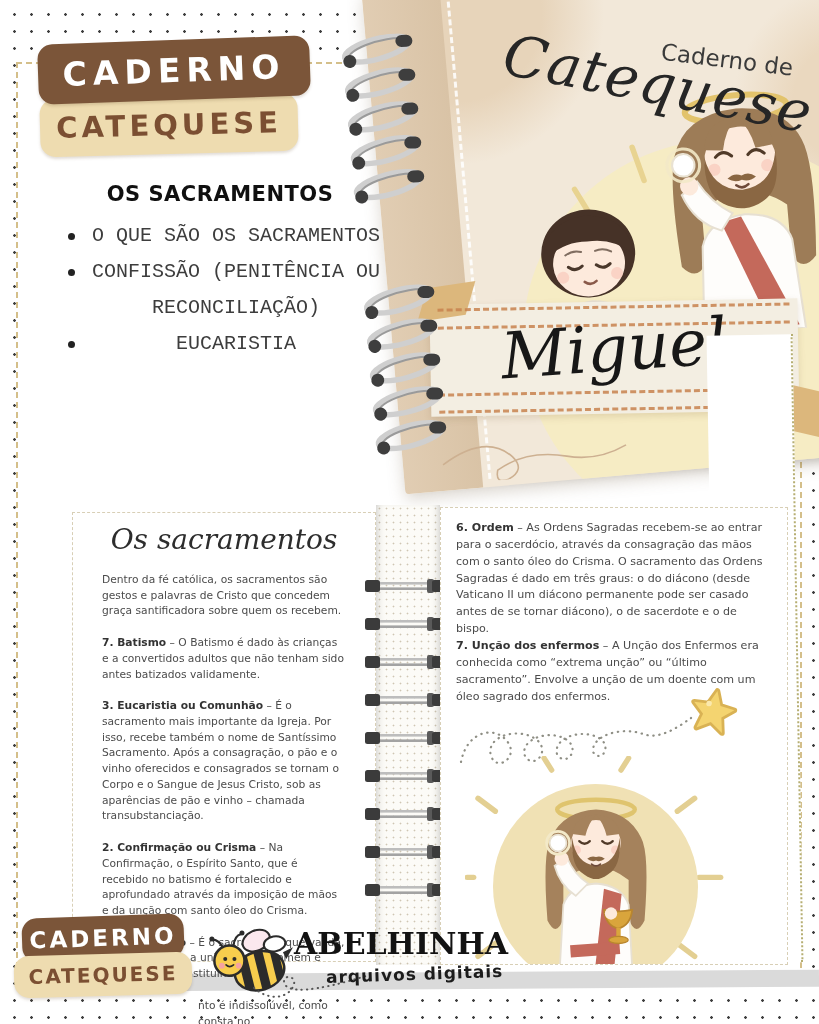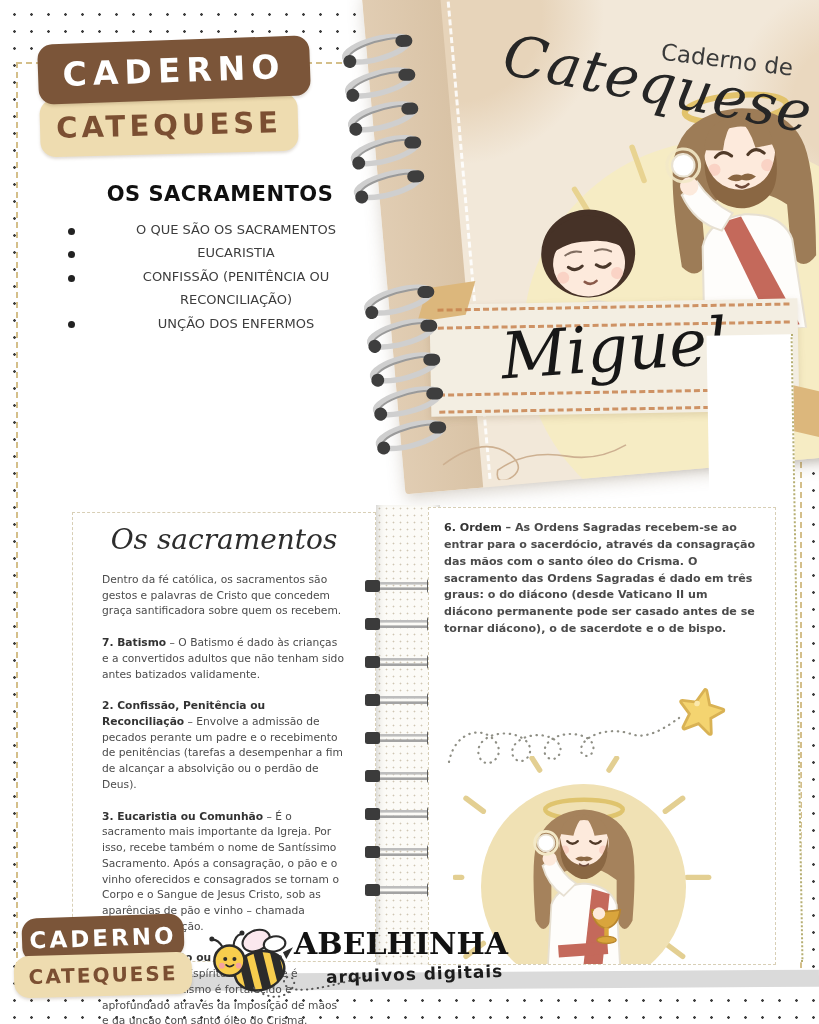--- a/index.html
+++ b/index.html
@@ -18,21 +18,21 @@
   .badge.brown{background:#7b5539;color:#fff;}
   .badge.tan{background:#eedcb0;color:#7b4f32;}
   #badge-caderno-top{left:38px;top:40px;width:272px;height:60px;font-size:33px;letter-spacing:6px;transform:rotate(-2deg);z-index:7;}
   #badge-catequese-top{left:40px;top:96px;width:258px;height:58px;font-size:29px;letter-spacing:4px;transform:rotate(-1.5deg);z-index:6;}
   #badge-caderno-bottom{left:22px;top:916px;width:162px;height:44px;font-size:23px;letter-spacing:3px;transform:rotate(-2deg);z-index:8;}
   #badge-catequese-bottom{left:14px;top:954px;width:178px;height:42px;font-size:20px;letter-spacing:2px;transform:rotate(-1.5deg);z-index:8;}
   
   #sacraments{position:absolute;left:52px;top:182px;width:336px;text-align:center;z-index:4;}
   #sacraments h2{margin:0 0 12px;font-size:21px;color:#101010;letter-spacing:.5px;}
   #sacraments ul{list-style:none;margin:0;padding:0;}
-  #sacraments li{position:relative;padding:0 4px 0 36px;font-size:13px;color:#3d3d3d;line-height:1.8;}
+  #sacraments li{position:relative;padding:0 4px 0 36px;font-size:20px;color:#3d3d3d;line-height:1.8;font-family:Liberation Mono, monospace;}
   #sacraments li::before{content:"";position:absolute;left:16px;top:.75em;width:7px;height:7px;border-radius:50%;background:#222;}
   
   #cover-wrap{position:absolute;left:384px;top:-14px;width:500px;height:504px;transform:rotate(-5deg);
     transform-origin:60px 260px;z-index:3;}
   #cover-backsheet{position:absolute;left:6px;top:430px;width:470px;height:70px;background:#fff;
     transform:rotate(1.2deg);box-shadow:0 3px 8px rgba(0,0,0,.15);}
   #cover{position:absolute;inset:0;background:#f2e8d9;border-radius:4px;overflow:hidden;
     box-shadow:0 6px 16px rgba(120,100,70,.25);}
   #cover::before{content:"";position:absolute;inset:0;
     background:
@@ -62,22 +62,22 @@
     color:#2d2d2d;margin:10px 0 7px;}
   .page-text{padding:0 13px;font-size:10.7px;line-height:1.47;color:#4b4b4b;}
   .page-text p{margin:16px;}
   .page-text b{color:#333;}
   .frag{margin:0;padding-left:96px;}
   .frag.dim{color:#a8a8a8;}
   #mid-strip{position:absolute;left:376px;top:505px;width:64px;height:460px;z-index:4;
     background-color:#fcfbf7;background-image:radial-gradient(#cfc6b2 .8px,transparent 1.1px);background-size:7px 7px;
     box-shadow:inset 7px 0 9px -7px rgba(0,0,0,.25),inset -7px 0 9px -7px rgba(0,0,0,.25);}
   .coil{position:absolute;left:-11px;width:84px;height:18px;}
-  #right-page{position:absolute;left:428px;top:507px;width:348px;height:458px;background:#fff;
-    border:1px dashed #d8cfb6;box-sizing:border-box;overflow:hidden;z-index:4;font-weight:bold;}
+  #right-page{position:absolute;left:440px;top:507px;width:348px;height:458px;background:#fff;
+    border:1px dashed #d8cfb6;box-sizing:border-box;overflow:hidden;z-index:4;}
   .page-text-r{padding:12px 15px 0;font-size:11.1px;line-height:1.52;color:#4b4b4b;}
   .page-text-r p{margin:0;}
   .page-text-r b{color:#333;}
   #back-sheet{position:absolute;left:712px;top:335px;width:84px;height:628px;background:#fff;
     border-right:2px dotted #b6ae72;transform:rotate(-1deg);z-index:3;}
   #swirl{position:absolute;left:12px;top:198px;}
   #star{position:absolute;left:244px;top:176px;}
   #circle-rays{position:absolute;left:24px;top:248px;}
   #jesus-circle{position:absolute;left:52px;top:276px;width:205px;height:205px;border-radius:50%;background:#f0e1b4;}
   #jesus-bottom{position:absolute;left:80px;top:288px;}
@@ -248,34 +248,32 @@
     </svg>
   </div>
 
   <div id="badge-caderno-top" class="badge brown">CADERNO</div>
   <div id="badge-catequese-top" class="badge tan">CATEQUESE</div>
 
   <div id="sacraments">
     <h2>OS SACRAMENTOS</h2>
     <ul>
         <li>O QUE SÃO OS SACRAMENTOS</li>
+        <li>CONFISSÃO (PENITÊNCIA OU RECONCILIAÇÃO)</li>
         <li>EUCARISTIA</li>
-        <li>CONFISSÃO (PENITÊNCIA OU RECONCILIAÇÃO)</li>
-        <li>UNÇÃO DOS ENFERMOS</li>
       </ul>
   </div>
 
   <div id="back-sheet"></div>
 
   <div id="left-page">
     <div id="left-heading">Os sacramentos</div>
     <div class="page-text">
         <p>Dentro da fé católica, os sacramentos são gestos e palavras de Cristo que concedem graça santificadora sobre quem os recebem.</p>
         <p><b>7. Batismo</b> – O Batismo é dado às crianças e a convertidos adultos que não tenham sido antes batizados validamente.</p>
-        <p><b>2. Confissão, Penitência ou Reconciliação</b> – Envolve a admissão de pecados perante um padre e o recebimento de penitências (tarefas a desempenhar a fim de alcançar a absolvição ou o perdão de Deus).</p>
         <p><b>3. Eucaristia ou Comunhão</b> – É o sacramento mais importante da Igreja. Por isso, recebe também o nome de Santíssimo Sacramento. Após a consagração, o pão e o vinho oferecidos e consagrados se tornam o Corpo e o Sangue de Jesus Cristo, sob as aparências de pão e vinho – chamada transubstanciação.</p>
         <p><b>2. Confirmação ou Crisma</b> – Na Confirmação, o Espírito Santo, que é recebido no batismo é fortalecido e aprofundado através da imposição de mãos e da unção com santo óleo do Crisma.</p>
         <p><b>5. Matrimônio</b> – É o sacramento que valida, diante de Deus, a união de um homem e uma mulher, constituindo assim</p>
       </div>
     <div class="page-text">
         <p class="frag">nto é indissolúvel, como consta no</p>
         <p class="frag dim">os. Só&nbsp;&nbsp;&nbsp;&nbsp;&nbsp;&nbsp;&nbsp;&nbsp;um segundo</p>
       </div>
   </div>
 
@@ -341,20 +339,21 @@
           <rect x="12" y="10.4" width="57" height="2.6" fill="#a3a3a3"></rect>
           <rect x="0" y="3" width="15" height="12" rx="2.5" fill="#3b3b3b"></rect>
           <rect x="62" y="2" width="7" height="14" rx="2" fill="#5a5a5a"></rect>
           <rect x="67" y="3" width="15" height="12" rx="2.5" fill="#3b3b3b"></rect>
         </svg></div>
     </div>
 
   <div id="right-page">
     <div class="page-text-r">
         <p><b>6. Ordem</b> – As Ordens Sagradas recebem-se ao entrar para o sacerdócio, através da consagração das mãos com o santo óleo do Crisma. O sacramento das Ordens Sagradas é dado em três graus: o do diácono (desde Vaticano II um diácono permanente pode ser casado antes de se tornar diácono), o de sacerdote e o de bispo.</p>
+        <p><b>7. Unção dos enfermos</b> – A Unção dos Enfermos era conhecida como “extrema unção” ou “último sacramento”. Envolve a unção de um doente com um óleo sagrado dos enfermos.</p>
       </div>
     <svg id="swirl" width="250" height="72" viewBox="0 0 250 72">
       <path d="M8,56 C14,24 44,18 56,38 C64,52 44,66 38,50 C32,30 66,20 84,34 C98,46 80,64 72,50 C66,34 96,22 114,34 C128,44 112,62 104,48 C100,32 128,22 146,32 C160,40 148,58 140,46 C138,30 168,20 190,28 C206,34 224,22 238,12" fill="none" stroke="#8f8f85" stroke-width="2.2" stroke-linecap="round" stroke-dasharray="0.4 5.6"></path>
     </svg>
     <svg id="star" width="56" height="56" viewBox="0 0 60 60">
       <g transform="rotate(12 30 30)">
         <path d="M30,7 L36.5,22 L52,23.5 L40,34 L44,50 L30,41 L16,50 L20,34 L8,23.5 L23.5,22 Z" fill="#f4d470" stroke="#d9b254" stroke-width="6" stroke-linejoin="round"></path>
         <path d="M30,7 L36.5,22 L52,23.5 L40,34 L44,50 L30,41 L16,50 L20,34 L8,23.5 L23.5,22 Z" fill="#f4d470"></path>
         <circle cx="24" cy="22" r="3" fill="#fbe9ad"></circle>
       </g>

